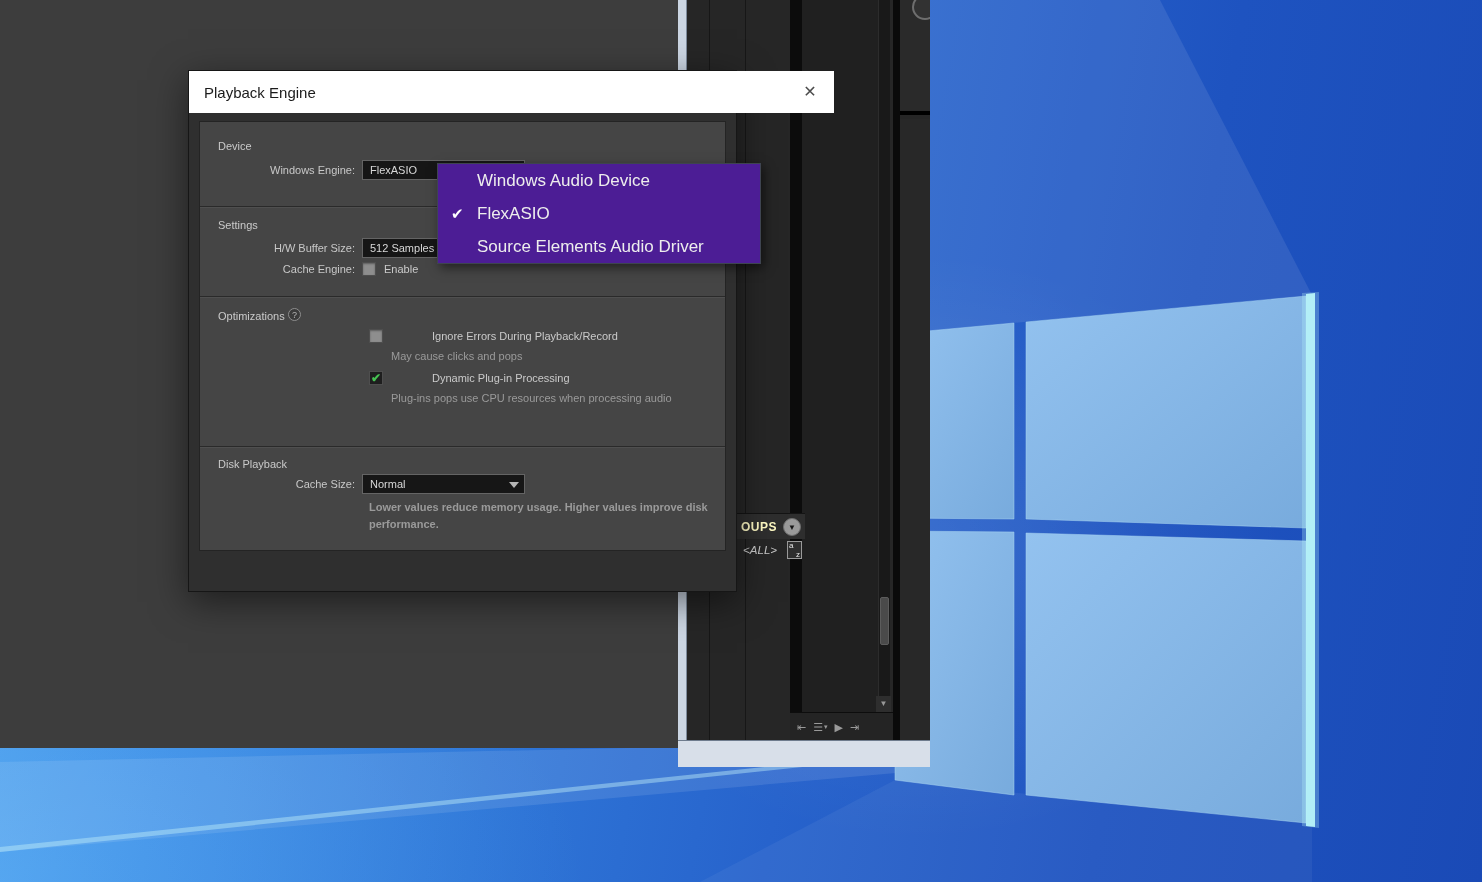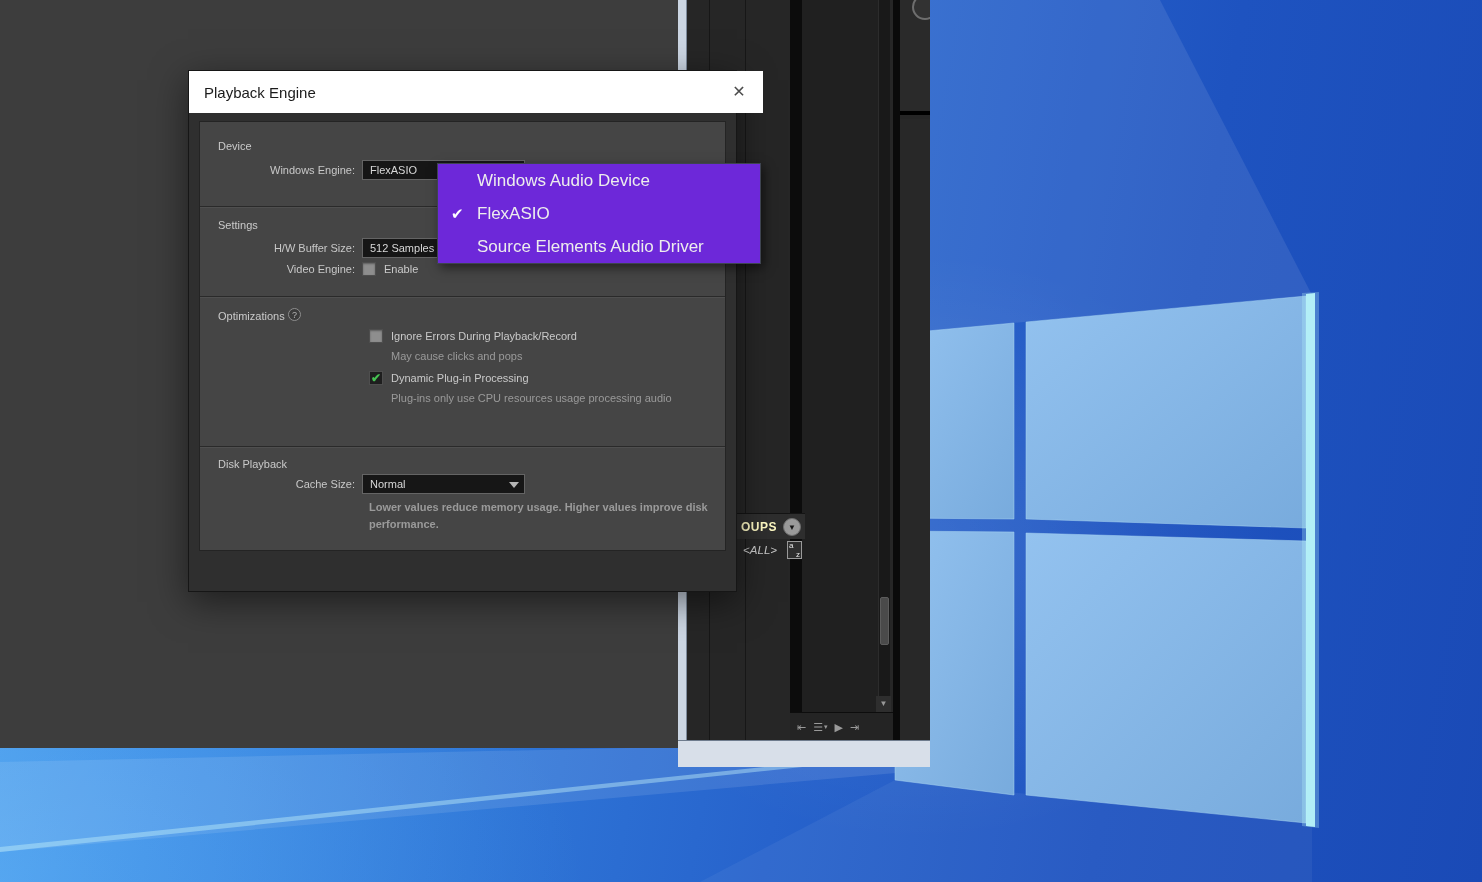--- a/index.html
+++ b/index.html
@@ -44,48 +44,48 @@
   #sort-az .a { position:absolute; left:1px; top:-1px; font-size:8px; color:#e8e8e8; }
   #sort-az .z { position:absolute; right:1px; bottom:-1px; font-size:8px; color:#e8e8e8; }
 
   #pt-toolbar { left:103px; top:712px; width:103px; height:28px; background:#242424; border-top:1px solid #0d0d0d; display:flex; align-items:center; gap:7px; padding-left:7px; color:#9a9a9a; }
   #pt-toolbar .tbi { font-size:11px; line-height:14px; }
   #pt-toolbar .caret { font-size:7px; margin-left:1px; vertical-align:top; }
 
   
   #dialog { left:188px; top:70px; width:549px; height:522px; background:#2f2f2f; border:1px solid #161616;
             box-shadow:0 10px 34px rgba(0,0,0,0.5); }
-  #dlg-titlebar { left:0; top:0; width:574px; height:42px; background:#ffffff; display:flex; align-items:center; }
+  #dlg-titlebar { left:0; top:0; width:645px; height:42px; background:#ffffff; display:flex; align-items:center; }
   #dlg-title { font-size:15px; color:#1b1b1b; padding-left:15px; flex:1; }
   #dlg-close { width:48px; height:42px; text-align:center; line-height:42px; font-size:16px; color:#4c4c4c; }
   #dlg-body { left:0; top:42px; width:547px; height:478px; }
   .panel { position:absolute; left:10px; width:527px; background:#454545; border:1px solid #242424; }
   #panel-main { top:8px; height:430px; }
   #panel-footer { top:444px; height:32px; }
 
   .section { position:relative; width:100%; }
   .sec-div { height:2px; background:#2a2a2a; border-bottom:1px solid #4f4f4f; }
   .heading { position:absolute; left:18px; font-size:11px; color:#cacaca; }
   .row { position:absolute; left:0; display:flex; align-items:center; }
   .row-label { width:162px; text-align:right; padding-right:7px; font-size:11px; color:#c8c8c8; }
   .field { width:163px; height:20px; background:#161616; border:1px solid #646464; color:#d8d8d8; font-size:11px; line-height:18px; padding-left:7px; position:relative; }
   .field .dd-arrow { position:absolute; right:5px; top:7px; width:0; height:0; border-left:5px solid transparent; border-right:5px solid transparent; border-top:6px solid #b5b5b5; }
   .cb { width:14px; height:14px; margin-left:169px; border:1px solid #4e4e4e; }
   .cb.unchecked { background:#8e8e8e; box-shadow:inset 0 1px 2px rgba(0,0,0,0.35); margin-left:0; }
   .cb.checked { background:#1e1e1e; color:#46c352; font-size:12px; font-weight:bold; line-height:13px; text-align:center; margin-left:0; }
-  .cb-wrap { position:absolute; left:169px; display:flex; align-items:center; }
+  .cb-wrap { position:absolute; left:169px; display:flex; align-items:center;gap:41px; }
   .cb-label { font-size:11px; color:#cacaca; margin-left:8px; }
   .note { position:absolute; left:191px; font-size:11px; color:#9a9a9a; }
   #cache-note { left:169px; width:350px; line-height:17px;font-weight:bold; }
   #help-icon { position:absolute; left:88px; top:-2px; width:13px; height:13px; border:1px solid #8e8e8e; border-radius:50%; color:#b5b5b5; font-size:9px; text-align:center; line-height:13px; background:#3a3a3a; }
 
   #ok-btn { position:absolute; right:10px; top:5px; width:86px; height:21px; background:#3878a8; border:2px solid #66a5cb; border-radius:3px; color:#fff; font-weight:bold; font-size:12px; text-align:center; line-height:17px; }
 
   
-  #popup { left:437px; top:163px; width:324px; height:101px; background:#6d28d9; border:1px solid #3e4450;
+  #popup { left:437px; top:163px; width:324px; height:101px; background:#4c1d95; border:1px solid #3e4450;
            box-shadow:3px 4px 10px rgba(0,0,0,0.5); display:flex; flex-direction:column; justify-content:center; }
   .menu-item { height:33px; display:flex; align-items:center; color:#ededed; font-size:17px; }
   .menu-check { width:39px; padding-left:13px; font-size:15px; color:#fff; }
 </style>
 </head>
 <body>
 
 <div id="desktop" class="abs">
   <svg id="wallpaper-svg" class="abs" viewBox="0 0 1482 882" xmlns="http://www.w3.org/2000/svg">
     <defs>
@@ -171,42 +171,42 @@
       </div>
       <div class="sec-div"></div>
 
       <div class="section" style="height:88px">
         <div class="heading" style="top:11px">Settings</div>
         <div class="row" style="top:30px">
           <div class="row-label">H/W Buffer Size:</div>
           <div class="field">512 Samples</div>
         </div>
         <div class="row" style="top:54px">
-          <div class="row-label">Video Engine:</div>
+          <div class="row-label">Cache Engine:</div>
           <span class="cb unchecked"></span>
           <span class="cb-label">Enable</span>
         </div>
       </div>
       <div class="sec-div"></div>
 
       <div class="section" style="height:148px">
         <div class="heading" style="top:12px">Optimizations</div>
         <div class="heading" style="left:0; top:12px; width:100%; height:0">
           <span id="help-icon">?</span>
         </div>
         <div class="cb-wrap" style="top:31px">
           <span class="cb unchecked"></span>
           <span class="cb-label">Ignore Errors During Playback/Record</span>
         </div>
         <div class="note" style="top:52px">May cause clicks and pops</div>
         <div class="cb-wrap" style="top:73px">
           <span class="cb checked">✔</span>
           <span class="cb-label">Dynamic Plug-in Processing</span>
         </div>
-        <div class="note" style="top:94px">Plug-ins only use CPU resources usage processing audio</div>
+        <div class="note" style="top:94px">Plug-ins pops use CPU resources when processing audio</div>
       </div>
       <div class="sec-div"></div>
 
       <div class="section" style="height:104px">
         <div class="heading" style="top:10px">Disk Playback</div>
         <div class="row" style="top:26px">
           <div class="row-label">Cache Size:</div>
           <div class="field">
             <span>Normal</span>
             <span class="dd-arrow"></span>

